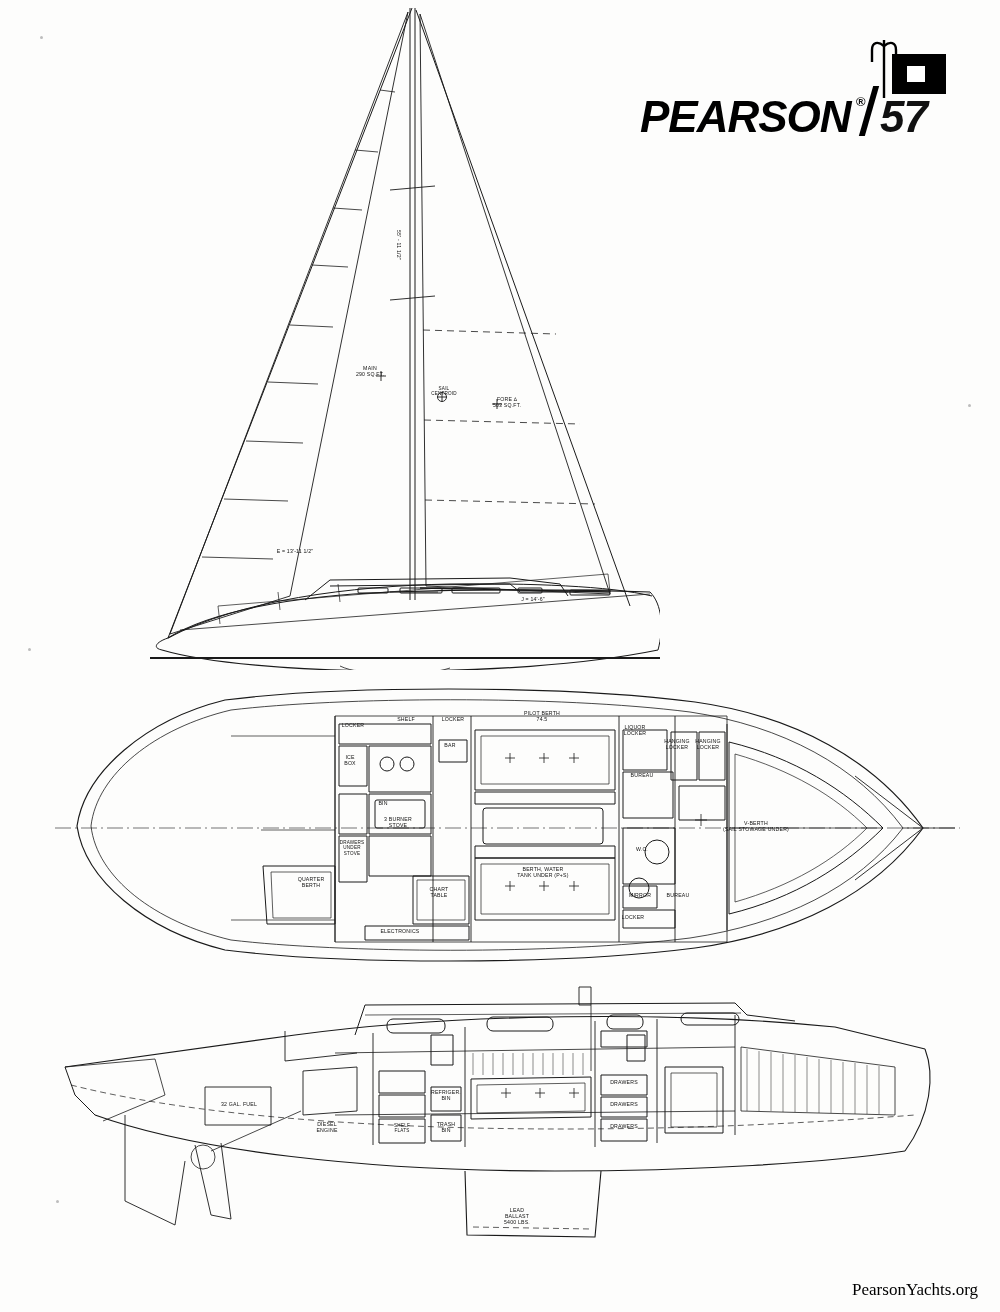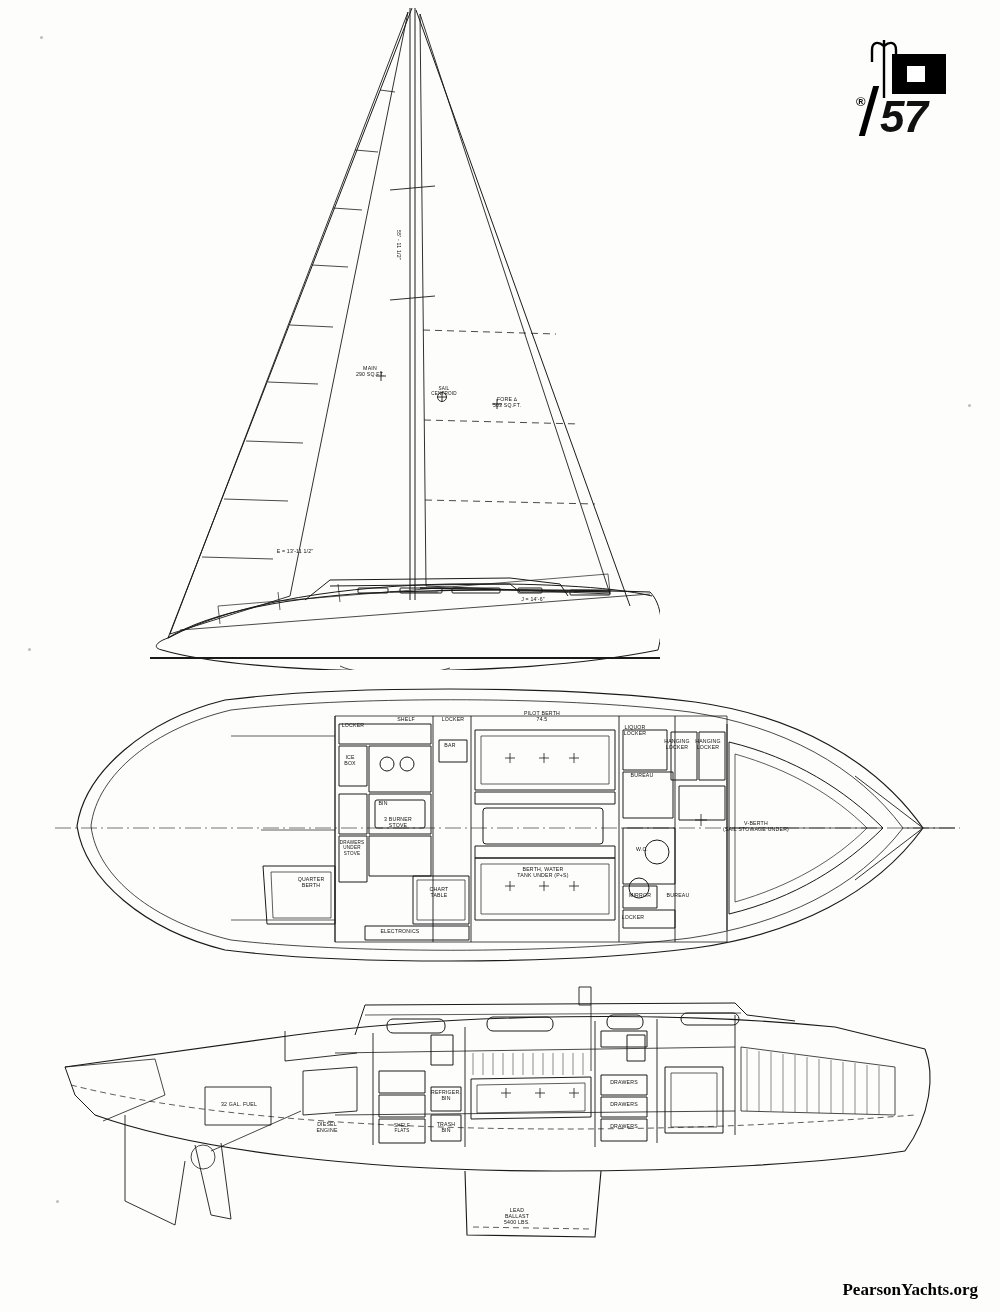--- a/index.html
+++ b/index.html
@@ -20,21 +20,21 @@
 
   
   .view{position:absolute;}
   .view svg{display:block;}
 
   .lbl{position:absolute;font-size:5.2px;line-height:6px;letter-spacing:.2px;
        color:#111;text-align:center;white-space:pre;}
   .lbl.sm{font-size:4.6px;line-height:5.4px;}
 
   .footer{position:absolute;right:22px;bottom:12px;font-family:"Liberation Serif",serif;
-    font-weight:bold;font-size:17px;color:#000;}
+    font-weight:normal;font-size:17px;color:#000;}
 
   .speck{position:absolute;background:#bdbdbd;border-radius:50%;}
 </style>
 </head>
 <body>
 
 <div class="sheet">
 
   <div class="brand">
     <div class="burgee">
@@ -43,20 +43,21 @@
           <path d="M26 58 L26 6"></path>
           <path d="M14 10 C14 2, 20 1, 26 6 C32 1, 38 2, 38 10"></path>
           <path d="M14 10 L14 22"></path>
             <path d="M38 10 L38 22"></path>
           <path d="M26 6 L26 0"></path>
         </g>
         <rect x="34" y="14" width="54" height="40" fill="#000"></rect>
         <rect x="49" y="26" width="18" height="16" fill="#fff"></rect>
       </svg>
     </div>
+    <div class="brand-word">PEARSON</div>
     <div class="brand-reg">®</div>
     <div class="brand-slash"></div>
     <div class="brand-num">57</div>
   </div>
 
   <div class="view" style="left:90px;top:0px;width:570px;height:670px;">
     <svg width="570" height="670" viewBox="0 0 570 670">
       <g fill="none" stroke="#1a1a1a" stroke-width="1" stroke-linejoin="round">
 
         <line x1="320" y1="8" x2="320" y2="600"></line>

